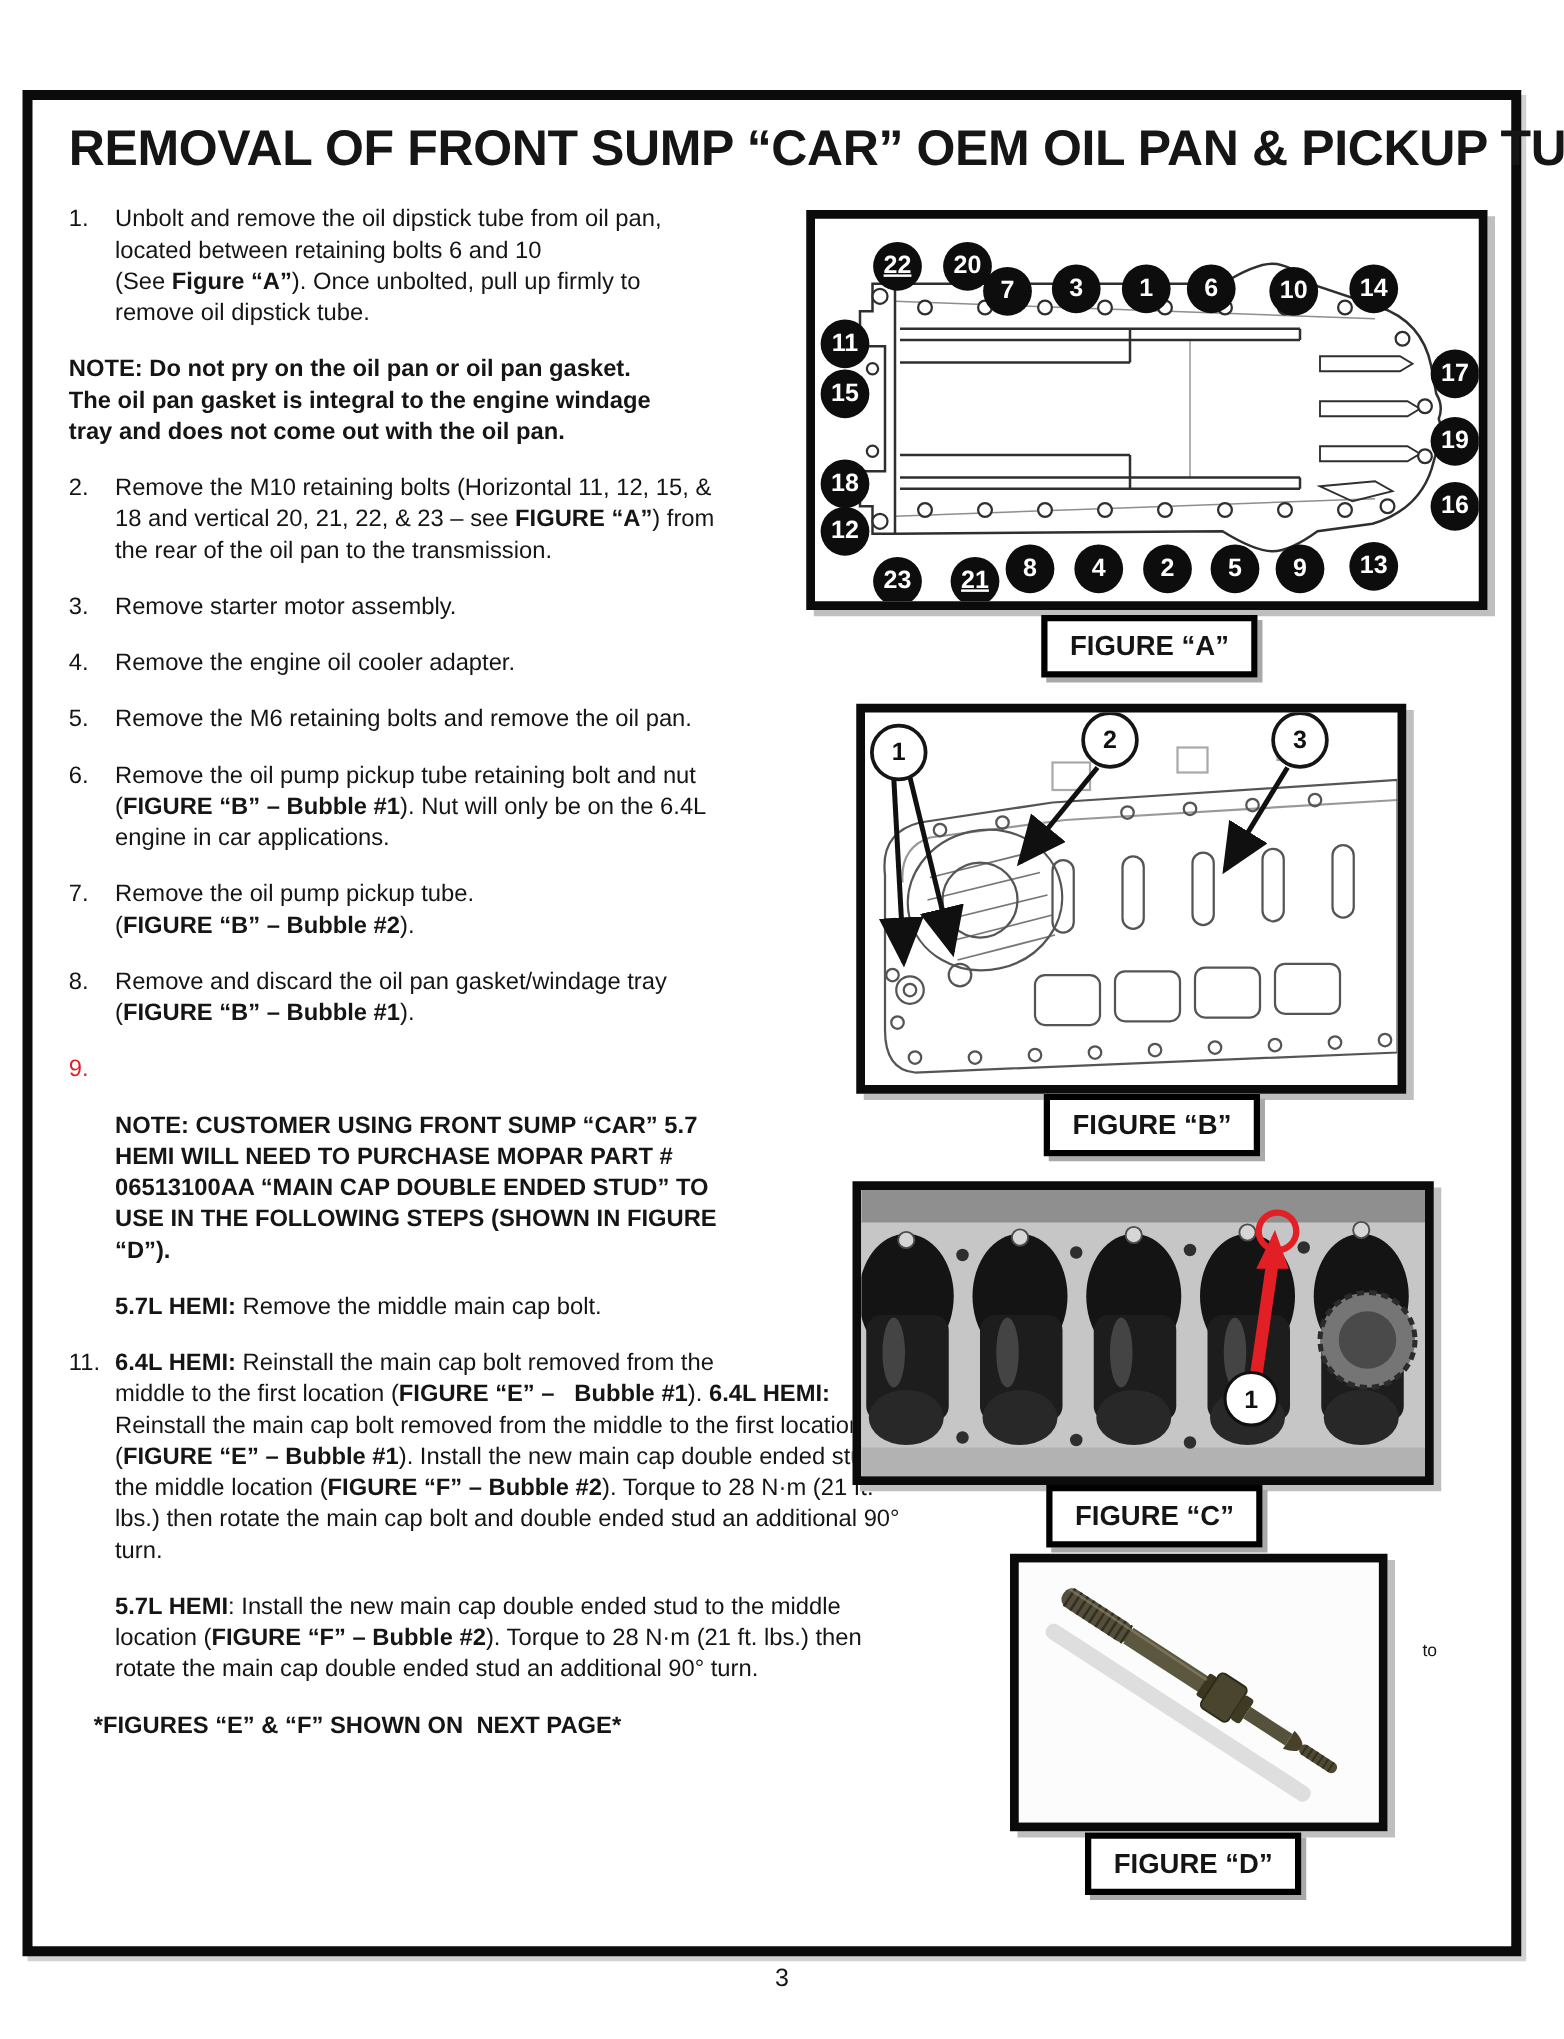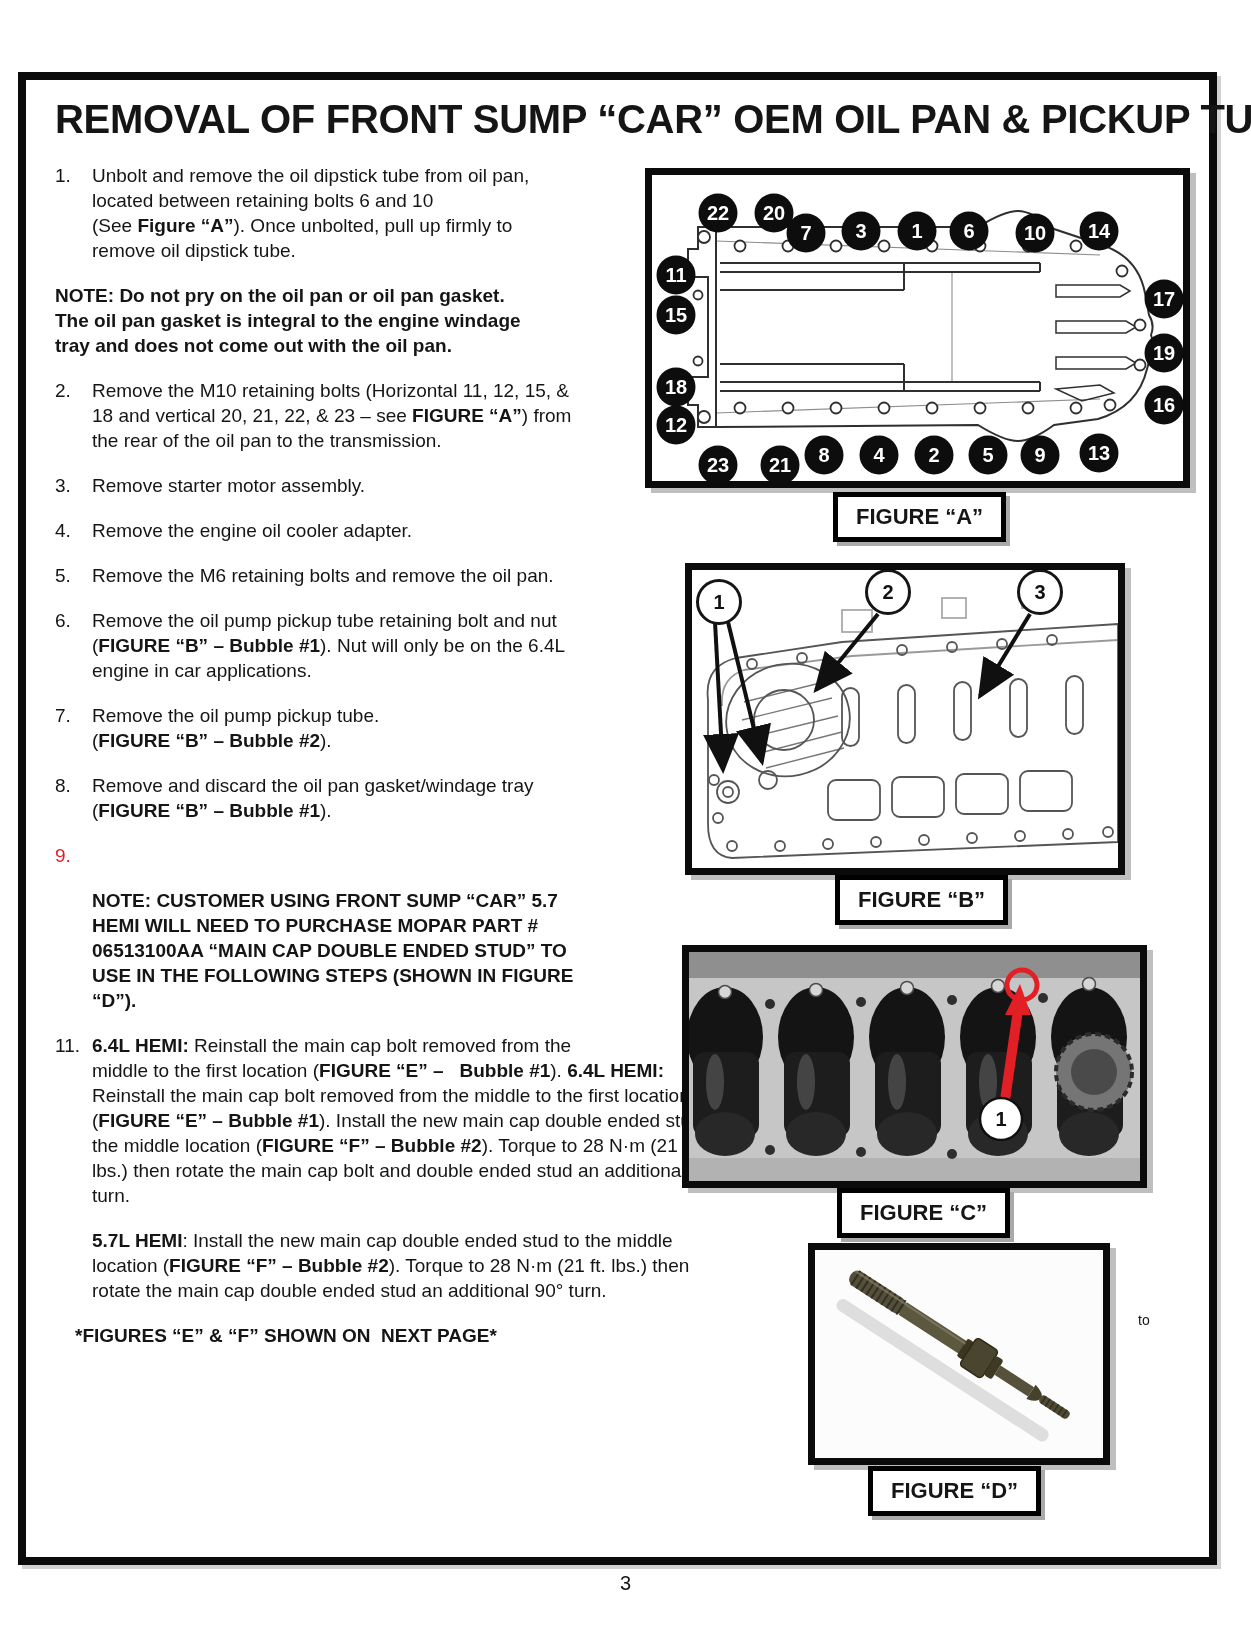--- a/index.html
+++ b/index.html
@@ -96,20 +96,23 @@
     <div class="block step">
       <span class="num red">9.</span>
     </div>
     <div class="block note indent">
       <span class="txt"><span class="b">NOTE: CUSTOMER USING FRONT SUMP “CAR” 5.7
 HEMI WILL NEED TO PURCHASE MOPAR PART #
 06513100AA “MAIN CAP DOUBLE ENDED STUD” TO
 USE IN THE FOLLOWING STEPS (SHOWN IN FIGURE
 “D”).</span></span>
     </div>
+    <div class="block note indent">
+      <span class="txt"><span class="b">5.7L HEMI:</span><span> Remove the middle main cap bolt.</span></span>
+    </div>
     <div class="block step">
       <span class="num">11.</span>
       <span class="txt"><span class="b">6.4L HEMI:</span><span> Reinstall the main cap bolt removed from the
 middle to the first location (</span><span class="b">FIGURE “E” –</span><span>   </span><span class="b">Bubble #1</span><span>). </span><span class="b">6.4L HEMI:</span><span>
 Reinstall the main cap bolt removed from the middle to the first location
 (</span><span class="b">FIGURE “E” – Bubble #1</span><span>). Install the new main cap double ended stud
 the middle location (</span><span class="b">FIGURE “F” – Bubble #2</span><span>). Torque to 28 N·m (21 ft.
 lbs.) then rotate the main cap bolt and double ended stud an additional 90°
 turn.</span></span>
     </div>
@@ -158,37 +161,37 @@
         <circle cx="52" cy="62" r="6"></circle>
           <circle cx="52" cy="242" r="6"></circle>
         <circle cx="46" cy="120" r="4.5"></circle>
           <circle cx="46" cy="186" r="4.5"></circle>
         <circle cx="470" cy="96" r="5.5"></circle>
           <circle cx="488" cy="150" r="5.5"></circle>
         <circle cx="488" cy="190" r="5.5"></circle>
           <circle cx="458" cy="230" r="5.5"></circle>
       </g>
     </svg>
-  <div class="bubble" style="left: 66px; top: 38px;">22</div>
+  <div class="bubble" style="left: 66px; top: 38px; text-decoration: underline;">22</div>
       <div class="bubble" style="left: 122px; top: 38px;">20</div>
       <div class="bubble" style="left: 154px; top: 58px;">7</div>
       <div class="bubble" style="left: 209px; top: 56px;">3</div>
       <div class="bubble" style="left: 265px; top: 56px;">1</div>
       <div class="bubble" style="left: 317px; top: 56px;">6</div>
       <div class="bubble" style="left: 383px; top: 58px;">10</div>
       <div class="bubble" style="left: 447px; top: 56px;">14</div>
       <div class="bubble" style="left: 24px; top: 100px;">11</div>
       <div class="bubble" style="left: 24px; top: 140px;">15</div>
       <div class="bubble" style="left: 24px; top: 212px;">18</div>
       <div class="bubble" style="left: 24px; top: 250px;">12</div>
       <div class="bubble" style="left: 512px; top: 124px;">17</div>
       <div class="bubble" style="left: 512px; top: 178px;">19</div>
       <div class="bubble" style="left: 512px; top: 230px;">16</div>
       <div class="bubble" style="left: 66px; top: 290px;">23</div>
-      <div class="bubble" style="left: 128px; top: 290px;">21</div>
+      <div class="bubble" style="left: 128px; top: 290px; text-decoration: underline;">21</div>
       <div class="bubble" style="left: 172px; top: 280px;">8</div>
       <div class="bubble" style="left: 227px; top: 280px;">4</div>
       <div class="bubble" style="left: 282px; top: 280px;">2</div>
       <div class="bubble" style="left: 336px; top: 280px;">5</div>
       <div class="bubble" style="left: 388px; top: 280px;">9</div>
       <div class="bubble" style="left: 447px; top: 278px;">13</div>
     </div>
   <div class="fig-label" id="label-a">FIGURE “A”</div>
 
   <div class="figbox light-b" id="fig-b">

